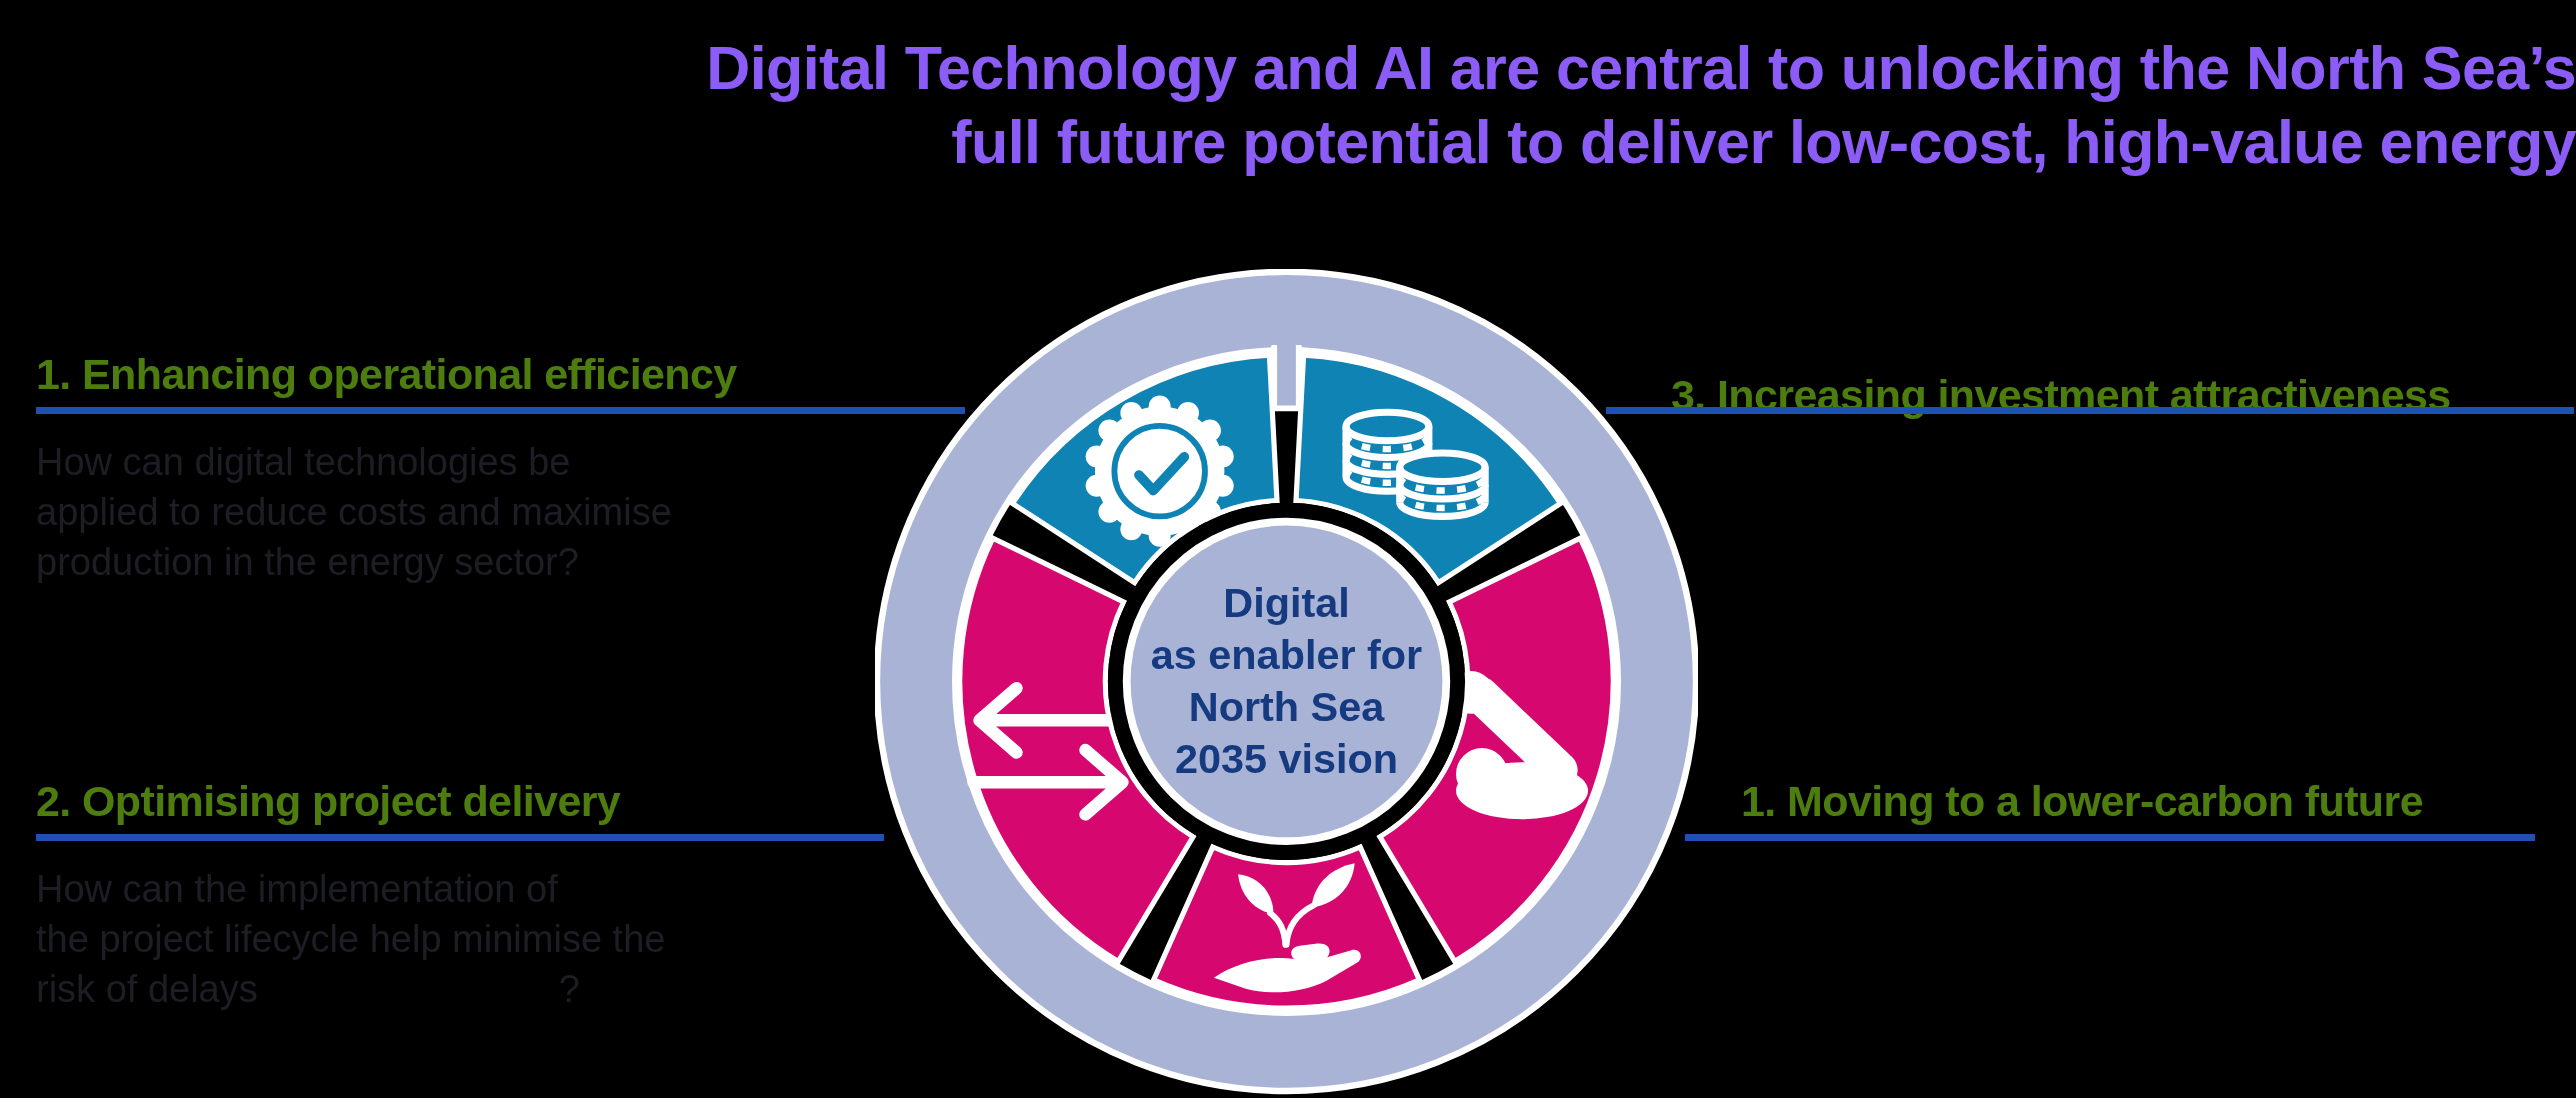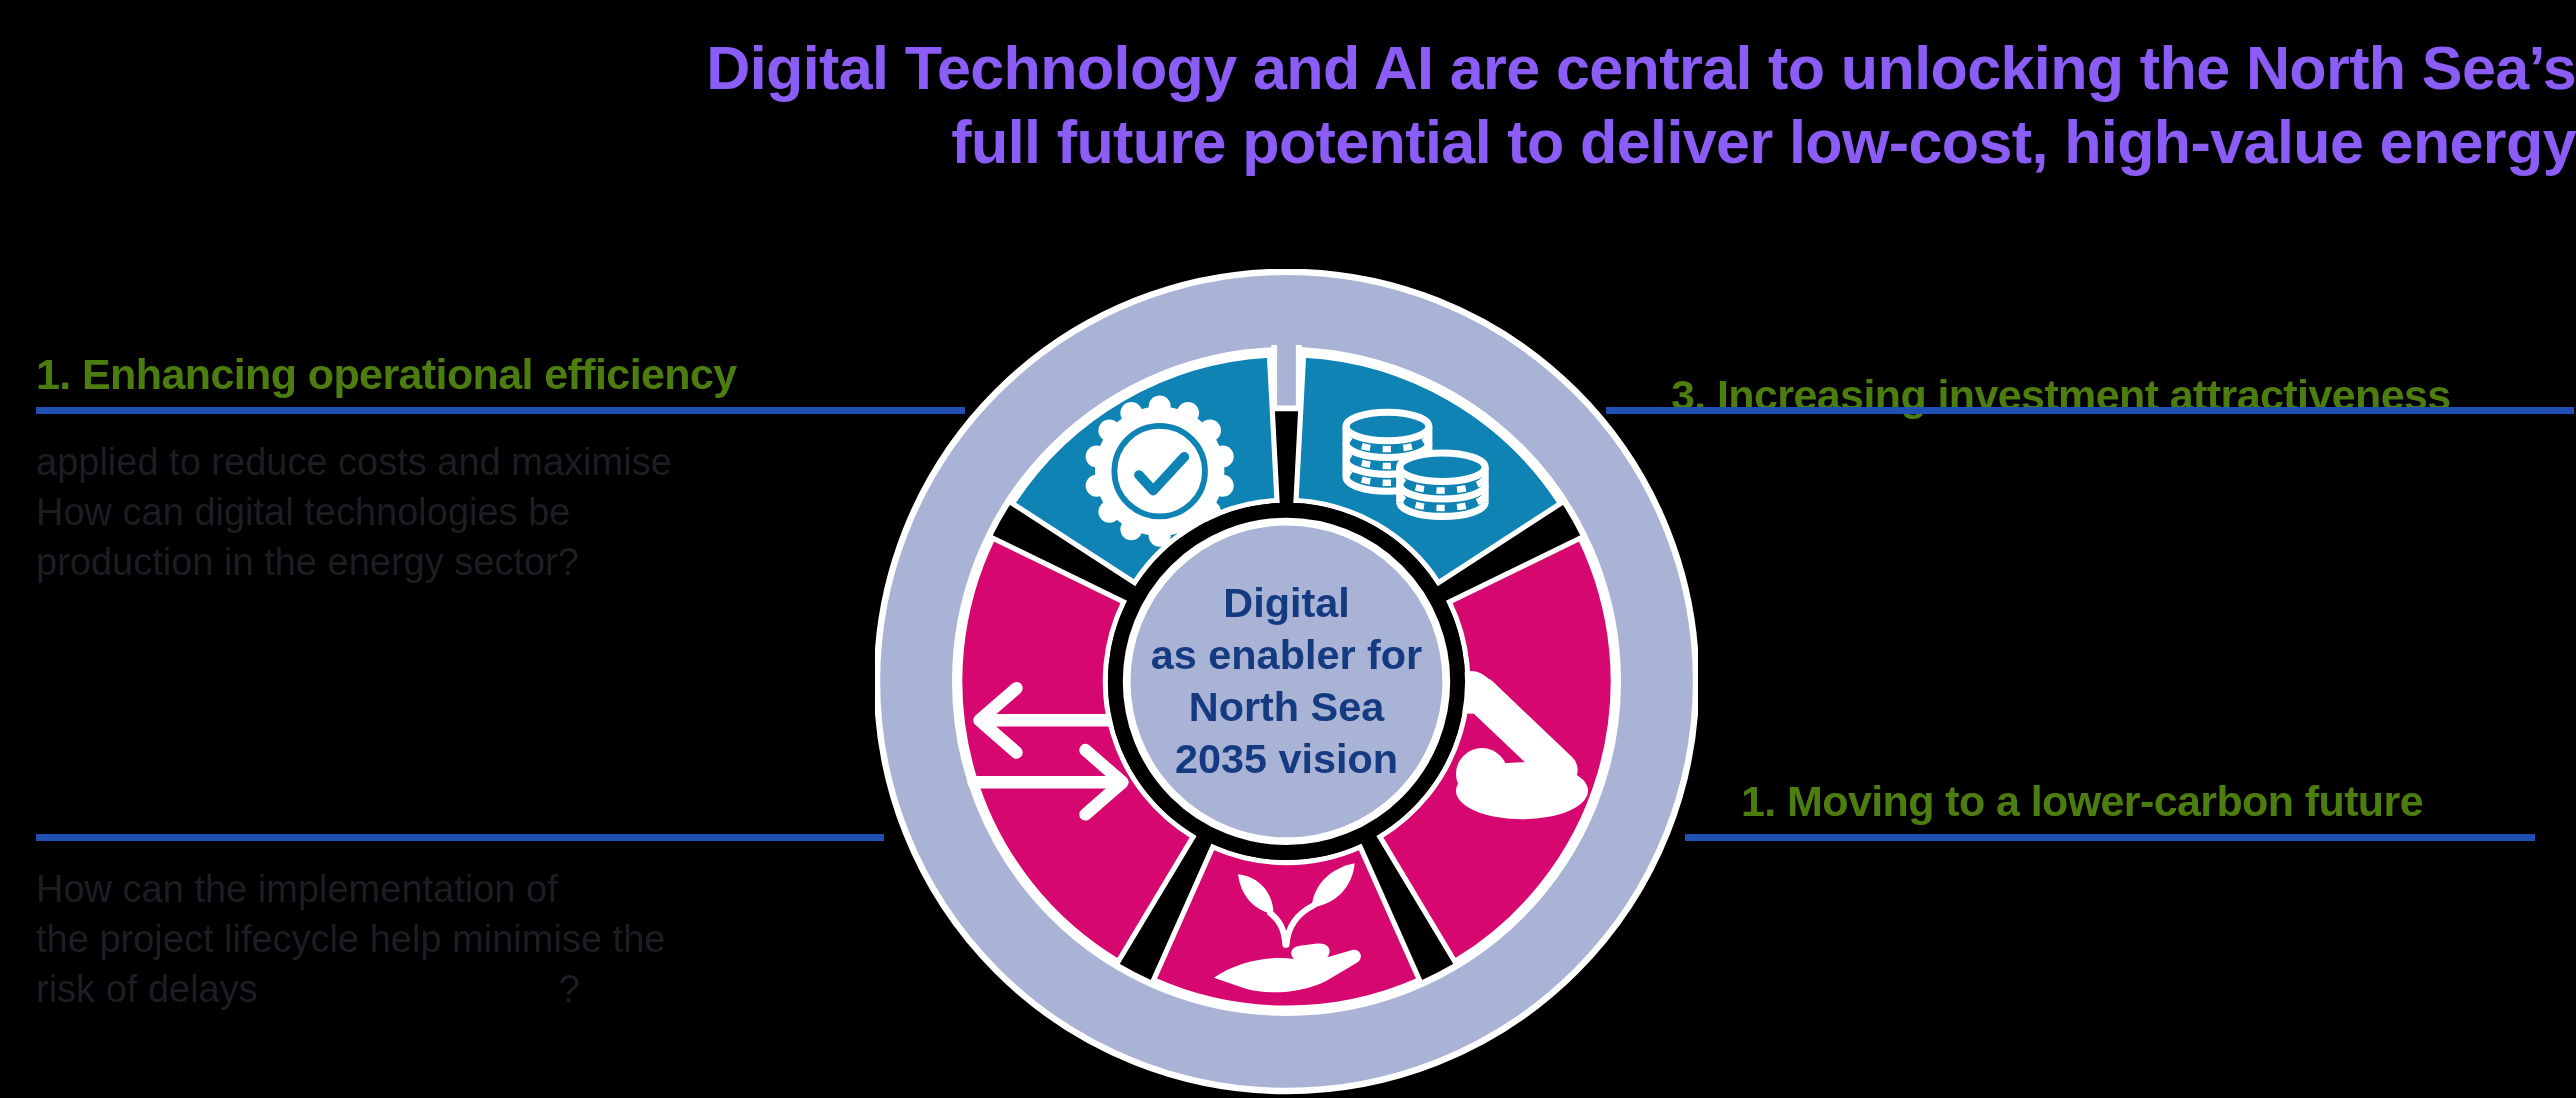--- a/index.html
+++ b/index.html
@@ -55,25 +55,26 @@
 <div class="stage">
 
   <div class="title-wrap">
     <div>Digital Technology and AI are central to unlocking the North Sea’s</div>
     <div>full future potential to deliver low-cost, high-value energy</div>
   </div>
 
   <div class="heading" style="left:36px;top:350px;">1. Enhancing operational efficiency</div>
   <div class="underline" style="left:36px;top:407px;width:929px;"></div>
   <div class="para" style="left:36px;top:437px;">
+    <div>How can digital technologies be</div>
     <div>applied to reduce costs and maximise</div>
-    <div>How can digital technologies be</div>
     <div>production in the energy sector?</div>
   </div>
 
+  <div class="heading" style="left:36px;top:777px;">2. Optimising project delivery</div>
   <div class="underline" style="left:36px;top:834px;width:848px;"></div>
   <div class="para" style="left:36px;top:864px;">
     <div>How can the implementation of</div>
     <div>the project lifecycle help minimise the</div>
     <div>
       <span>risk of delays</span><span class="q2-gap"></span><span>?</span>
     </div>
   </div>
 
   <div class="heading" style="left:1671px;top:371px;">3. Increasing investment attractiveness</div>

